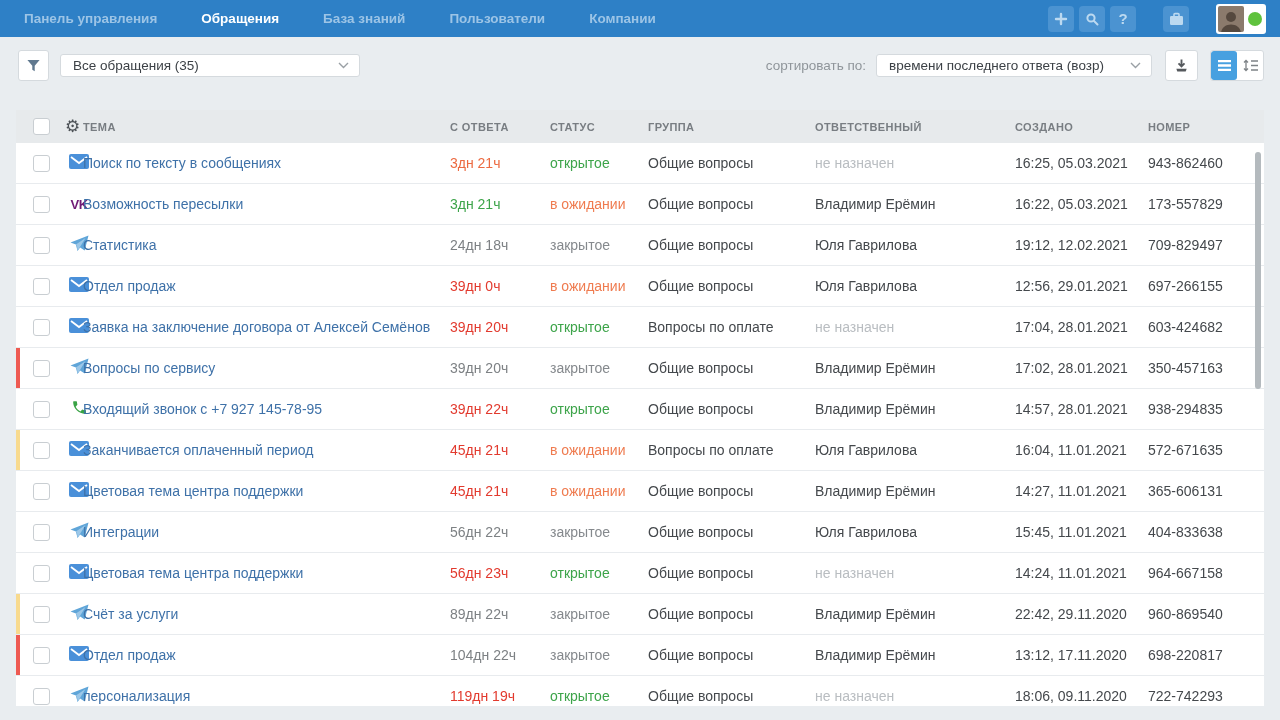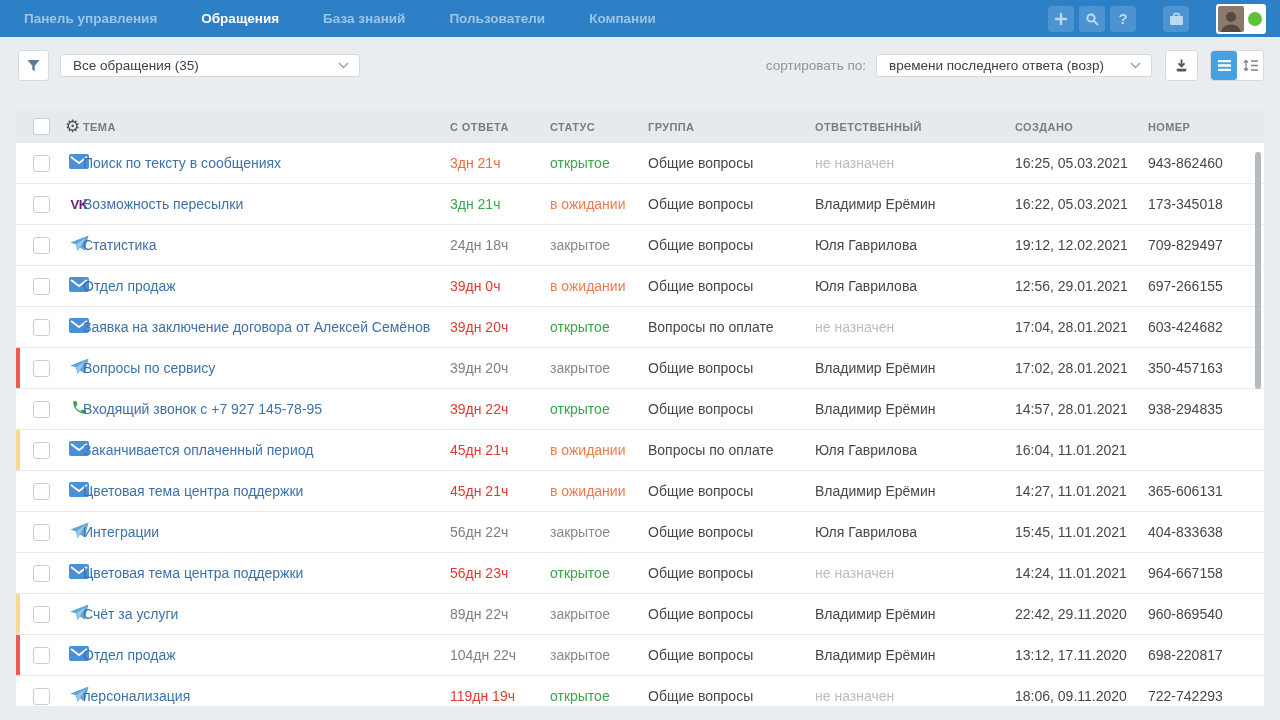--- a/index.html
+++ b/index.html
@@ -201,21 +201,21 @@
           <span class="vk-glyph">VK</span>
         </div>
     <div class="cellpos pos-subject">
           <a class="subject-link">Возможность пересылки</a>
         </div>
     <div class="cellpos pos-since c-green">3дн 21ч</div>
     <div class="cellpos pos-status s-pending">в ожидании</div>
     <div class="cellpos pos-group">Общие вопросы</div>
     <div class="cellpos pos-assign">Владимир Ерёмин</div>
     <div class="cellpos pos-created">16:22, 05.03.2021</div>
-    <div class="cellpos pos-number">173-345018</div>
+    <div class="cellpos pos-number">173-557829</div>
   </div>
 
   <div class="row">
 
     <div class="cellpos pos-check">
           <div class="checkbox"></div>
         </div>
     <div class="cellpos pos-icon">
           <span><svg width="19" height="17" viewBox="0 0 19 17">
               <path d="M18.5.5L.5 7.5l5.4 2L7.5 16l2.6-3.6 4.6 3.1z" fill="#5fa5d8"></path>
@@ -332,20 +332,21 @@
             </svg></span>
         </div>
     <div class="cellpos pos-subject">
           <a class="subject-link">Заканчивается оплаченный период</a>
         </div>
     <div class="cellpos pos-since c-red">45дн 21ч</div>
     <div class="cellpos pos-status s-pending">в ожидании</div>
     <div class="cellpos pos-group">Вопросы по оплате</div>
     <div class="cellpos pos-assign">Юля Гаврилова</div>
     <div class="cellpos pos-created">16:04, 11.01.2021</div>
+    <div class="cellpos pos-number">572-671635</div>
   </div>
 
   <div class="row">
 
     <div class="cellpos pos-check">
           <div class="checkbox"></div>
         </div>
     <div class="cellpos pos-icon">
           <span><svg width="20" height="15" viewBox="0 0 20 15">
               <rect width="20" height="15" rx="2" fill="#4a90d9"></rect>

